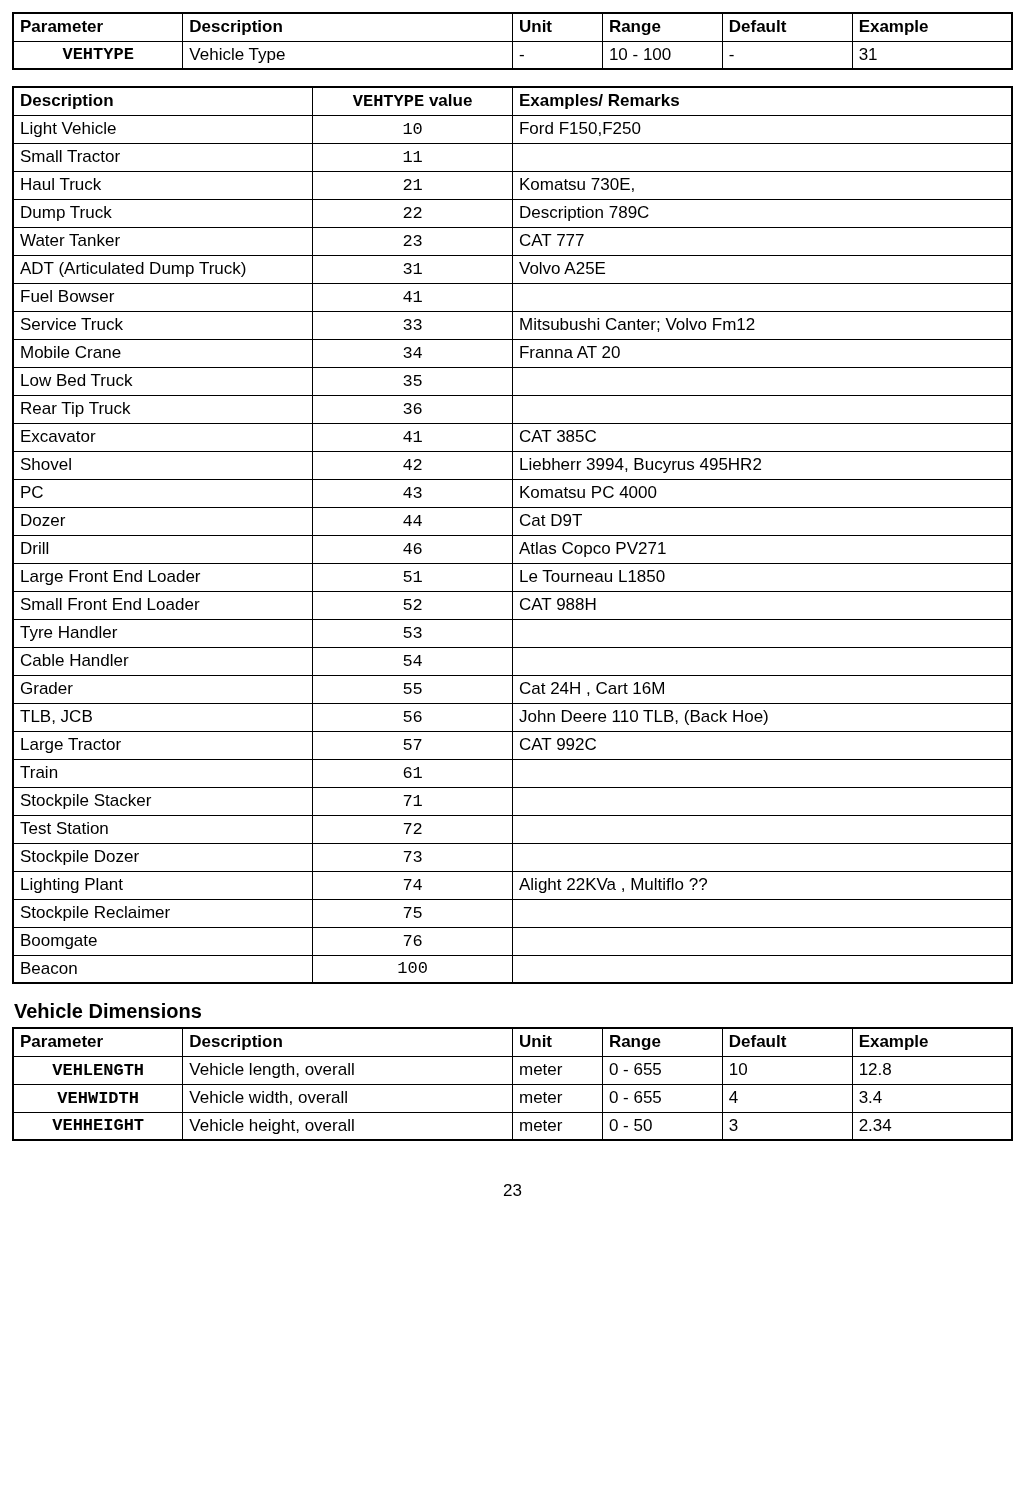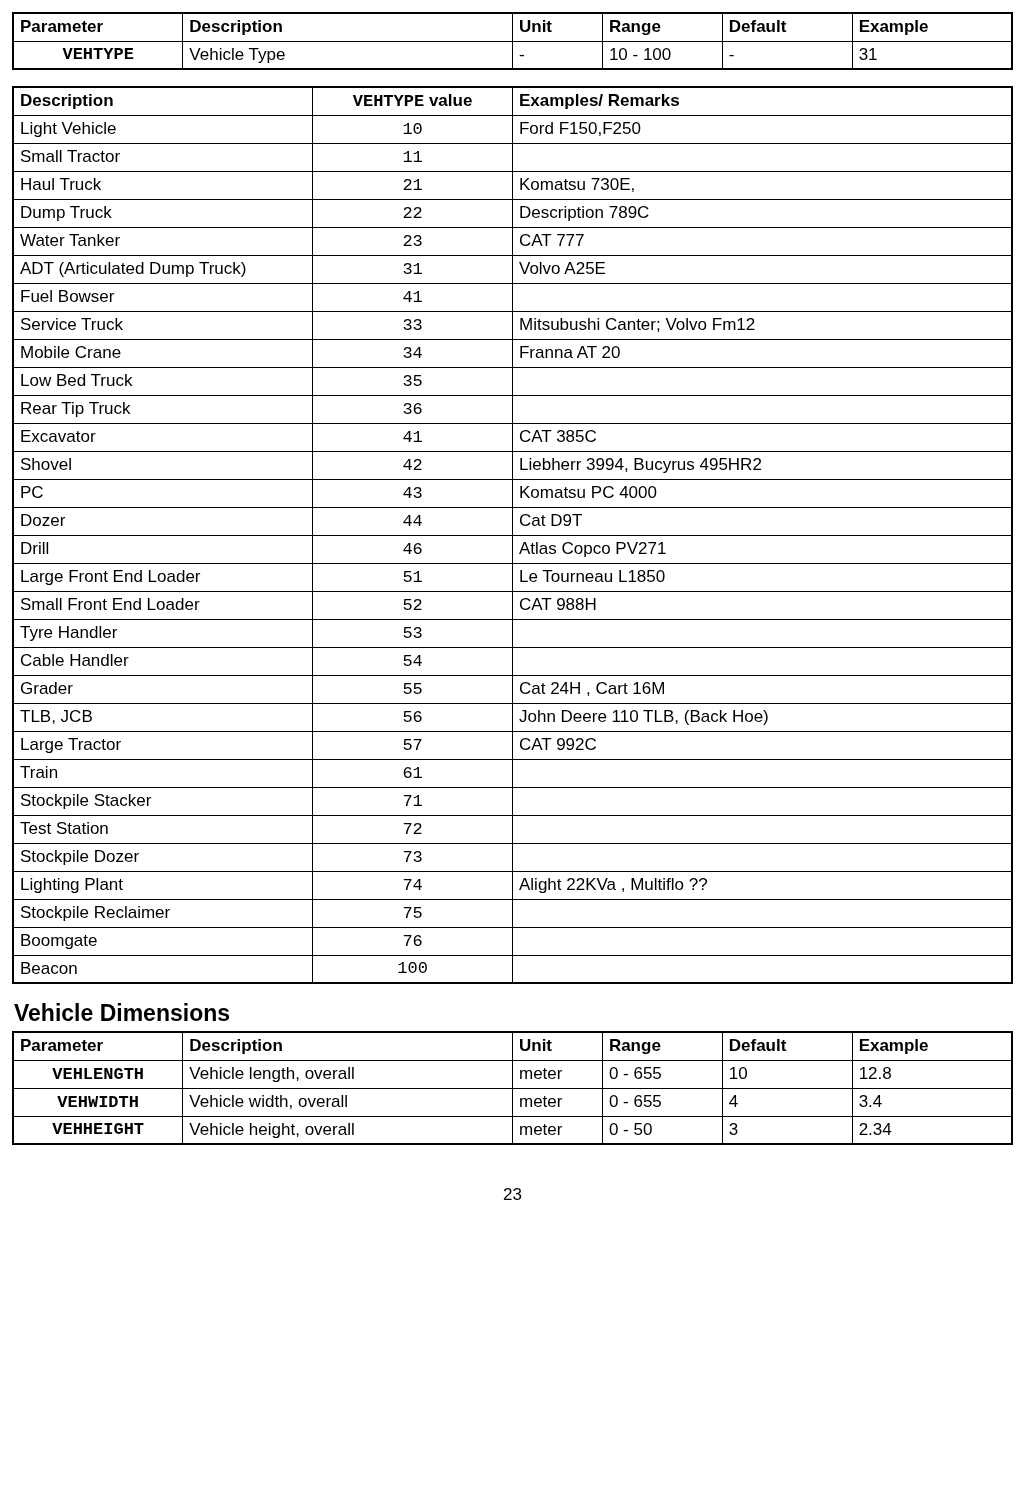--- a/index.html
+++ b/index.html
@@ -26,21 +26,21 @@
       vertical-align: middle;
       font-weight: normal;
       height: 28px;
     }
     table.thick td, table.thick th { border: 1.2px solid #000; }
     th { font-weight: bold; }
     .mono { font-family: "Courier New", Courier, monospace; font-weight: bold; text-align: center; }
     .mono-n { font-family: "Courier New", Courier, monospace; font-weight: normal; }
     .center { text-align: center; }
     h3.section {
-      font-size: 23px;
+      font-size: 20px;
       font-weight: bold;
       margin: 0 0 4px 0;
       padding-left: 2px;
     }
     .pagenum {
       text-align: center;
       font-size: 17px;
       margin-top: 40px;
     }
     

